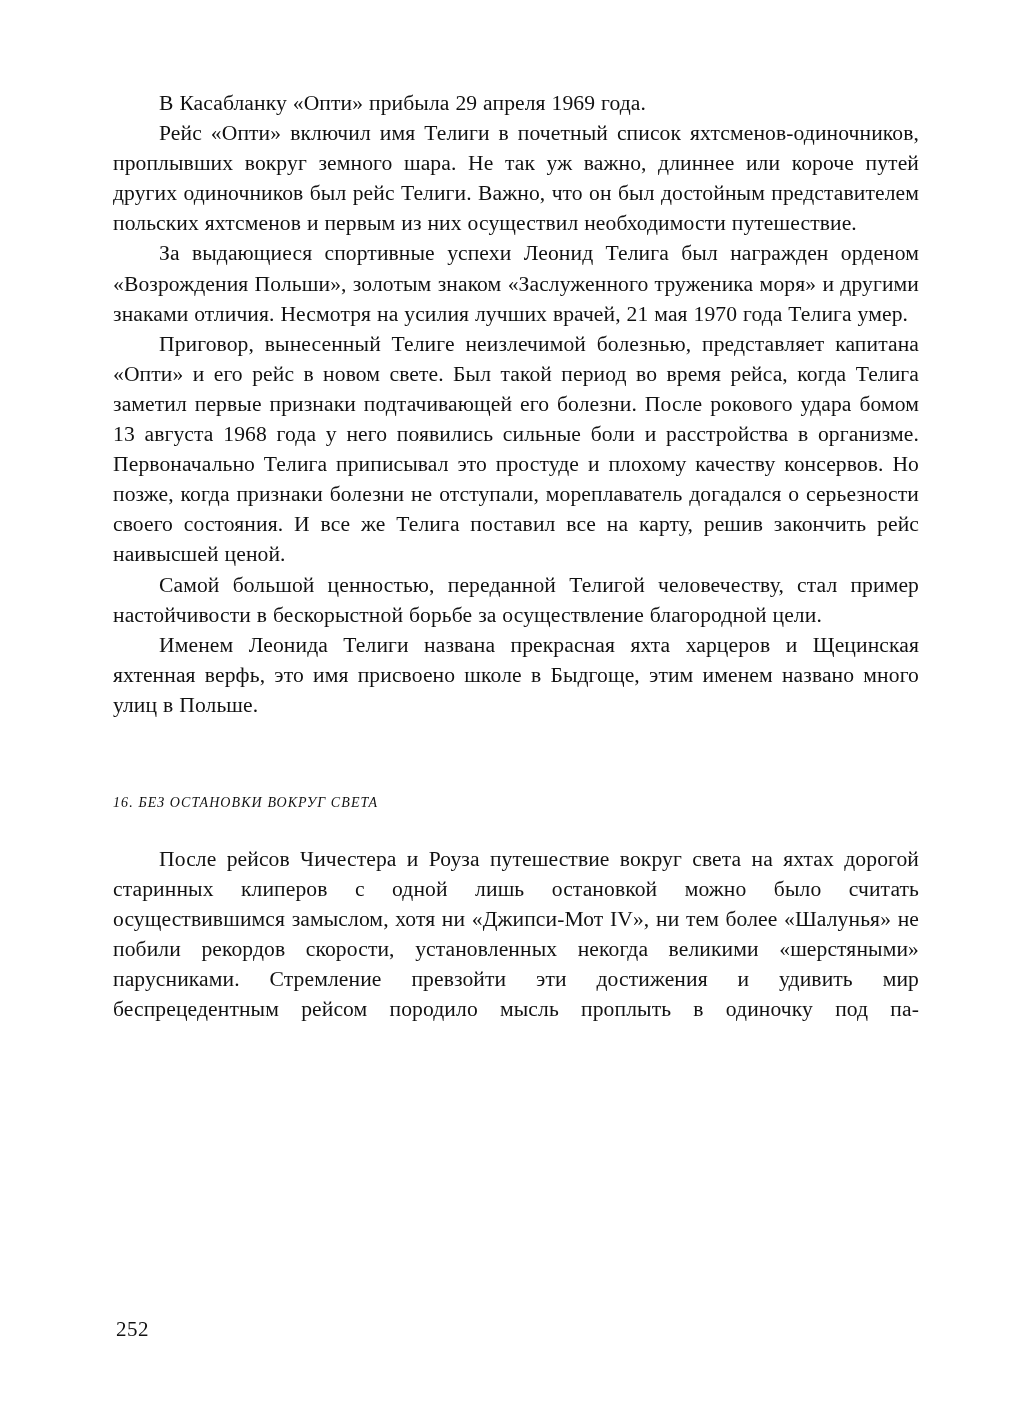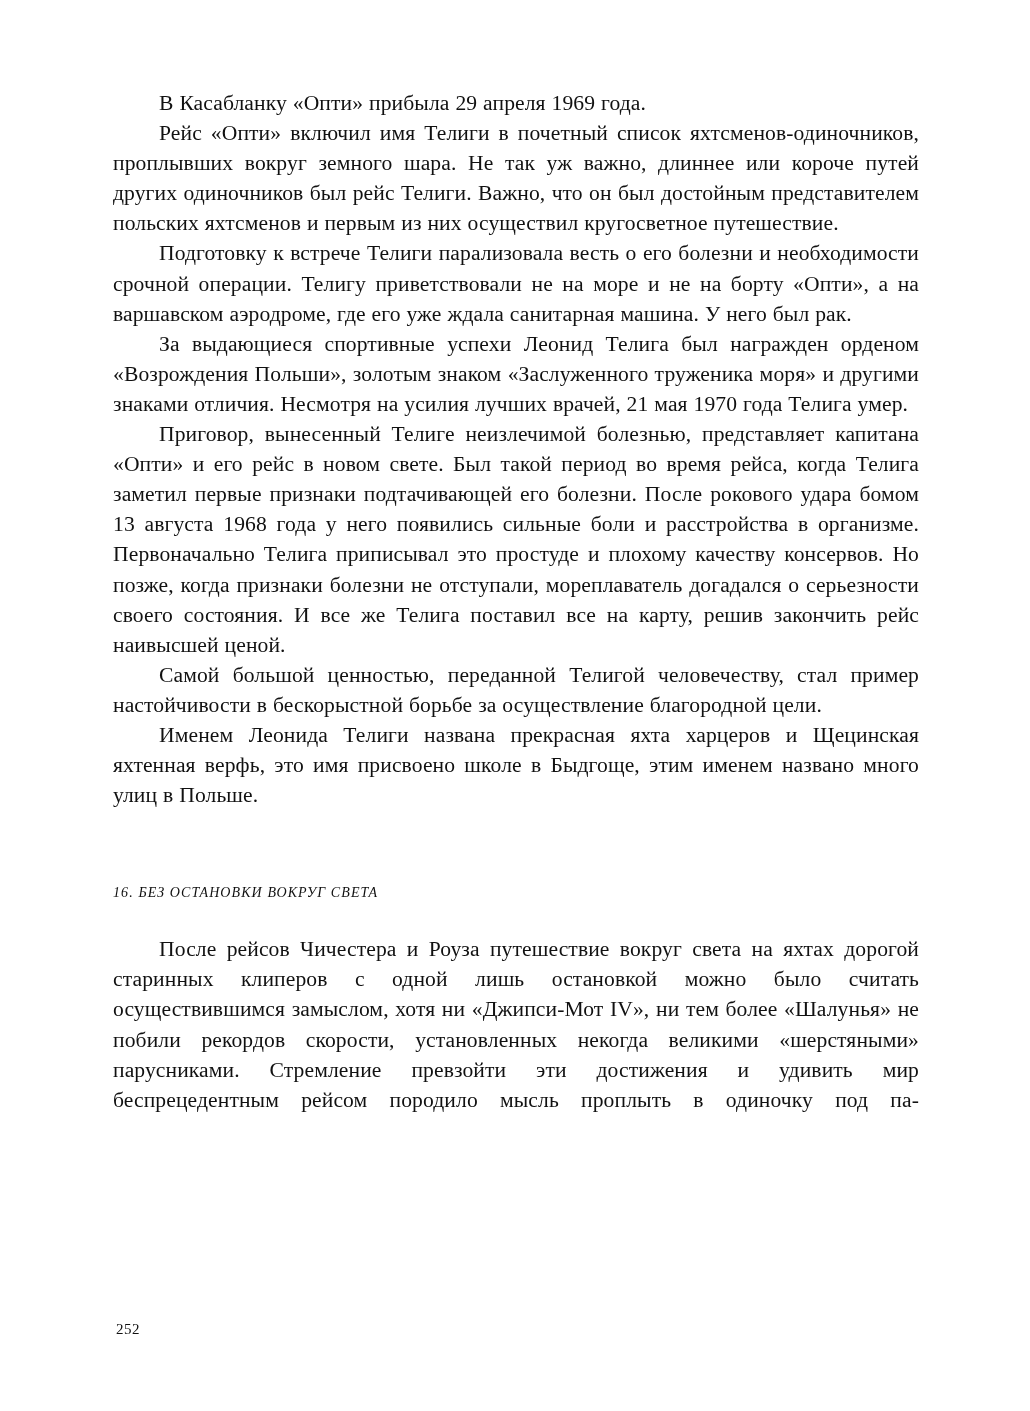--- a/index.html
+++ b/index.html
@@ -59,37 +59,36 @@
     text-align: left;
   }
 
   .gap-before-heading { height: 68px; }
   .gap-after-heading  { height: 26px; }
 
   .folio {
     position: absolute;
     left: 116px;
     top: 1316px;
-    font-size: 15px;
+    font-size: 21px;
     line-height: 26px;
     letter-spacing: 0.5px;
   }
 </style>
 </head>
 <body>
 
 <div class="page">
 
   <div class="text-column">
 
     <p class="para">В Касабланку «Опти» прибыла 29 апреля 1969 года.</p>
 
-    <p class="para">Рейс «Опти» включил имя Телиги в почетный список яхтсменов-одиночников, проплывших вокруг земного шара. Не так уж важно, длиннее или короче путей других одиночников был рейс Телиги. Важно, что он был достойным представителем польских яхтсменов и первым из них осуществил кругосветное путешествие.</p>
+    <p class="para">Рейс «Опти» включил имя Телиги в почетный список яхтсменов-одиночников, проплывших вокруг земного шара. Не так уж важно, длиннее или короче путей других одиночников был рейс Телиги. Важно, что он был достойным представителем польских яхтсменов и первым из них осуществил необходимости путешествие.</p>
 
-    <p class="para">Подготовку к встрече Телиги парализовала весть о его болезни и необходимости срочной операции. Телигу приветствовали не на море и не на борту «Опти», а на варшавском аэродроме, где его уже ждала санитарная машина. У него был рак.</p>
 
     <p class="para">За выдающиеся спортивные успехи Леонид Телига был награжден орденом «Возрождения Польши», золотым знаком «Заслуженного труженика моря» и другими знаками отличия. Несмотря на усилия лучших врачей, 21 мая 1970 года Телига умер.</p>
 
     <p class="para">Приговор, вынесенный Телиге неизлечимой болезнью, представляет капитана «Опти» и его рейс в новом свете. Был такой период во время рейса, когда Телига заметил первые признаки подтачивающей его болезни. После рокового удара бомом 13 августа 1968 года у него появились сильные боли и расстройства в организме. Первоначально Телига приписывал это простуде и плохому качеству консервов. Но позже, когда признаки болезни не отступали, мореплаватель догадался о серьезности своего состояния. И все же Телига поставил все на карту, решив закончить рейс наивысшей ценой.</p>
 
     <p class="para">Самой большой ценностью, переданной Телигой человечеству, стал пример настойчивости в бескорыстной борьбе за осуществление благородной цели.</p>
 
     <p class="para">Именем Леонида Телиги названа прекрасная яхта харцеров и Щецинская яхтенная верфь, это имя присвоено школе в Быдгоще, этим именем названо много улиц в Польше.</p>
 
     <div class="gap-before-heading"></div>

